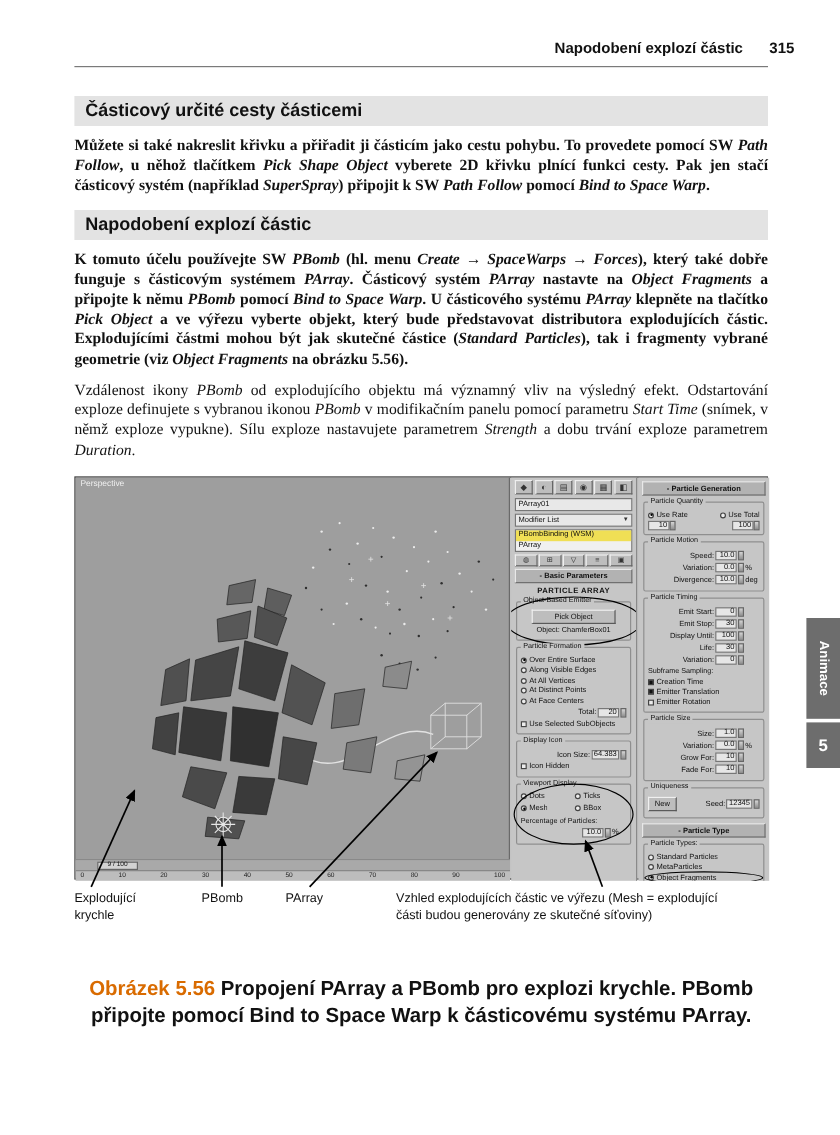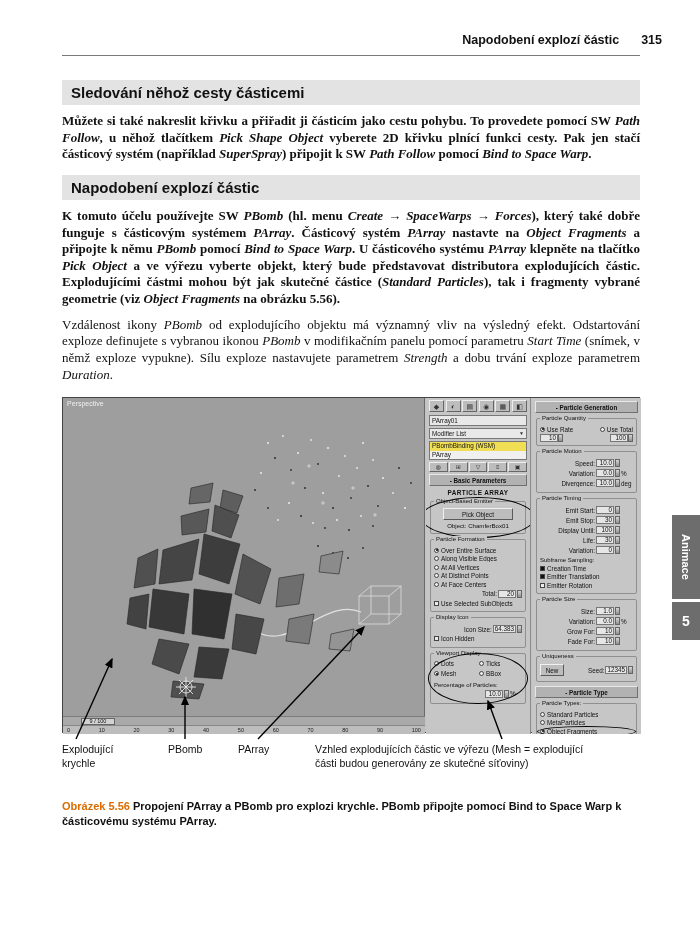--- a/index.html
+++ b/index.html
@@ -94,21 +94,21 @@
   .circled::after { content:""; position:absolute; inset:-5px -10px; border:1.6px solid #000; border-radius:50%; pointer-events:none; }
   .circled-big::after { content:""; position:absolute; inset:-1px -3px; border:1.6px solid #000; border-radius:50%; pointer-events:none; }
   .opt.circled-row::after { content:""; position:absolute; inset:-2px -3px; border:1.4px solid #000; border-radius:50%; pointer-events:none; }
 
   .annot { position:absolute; left:0; top:0; width:578px; height:392px; z-index:6; pointer-events:none; }
 
   .fig-labels { position:relative; margin-top:8px; height:46px; font-family:"Liberation Sans", sans-serif;
                 font-size:10.5px; line-height:1.3; }
   .flabel { position:absolute; top:2px; white-space:pre-line; }
 
-  .caption { margin-top:12px; font-family:"Liberation Sans", sans-serif; font-weight:bold; font-size:11px; line-height:1.35; width:578px; }
+  .caption { margin-top:26px; font-family:"Liberation Sans", sans-serif; font-weight:bold; font-size:17px; line-height:1.35; width:578px;text-align:center; }
   .cap-num { color:#d96b00; }
 
   
   .tab-label { position:absolute; right:0; top:515px; width:28px; height:84px; background:#6d6d6d; color:#fff;
                font-family:"Liberation Sans", sans-serif; font-weight:bold; font-size:11px;
                writing-mode:vertical-rl; display:flex; align-items:center; justify-content:center; }
   .tab-number { position:absolute; right:0; top:602px; width:28px; height:38px; background:#6d6d6d; color:#fff;
                 font-family:"Liberation Sans", sans-serif; font-weight:bold; font-size:14px;
                 display:flex; align-items:center; justify-content:center; }
 </style>
@@ -118,21 +118,21 @@
 <div class="page">
 
   <div class="running-head">
     <span>Napodobení explozí částic</span>
     <span>315</span>
   </div>
   <div class="head-rule"></div>
 
   <main class="content">
 
-    <h2 class="section-bar">Sledování něhož cesty částicemi</h2>
+    <h2 class="section-bar">Částicový určité cesty částicemi</h2>
     <p class="body"><span>Můžete si také nakreslit křivku a přiřadit ji částicím jako cestu pohybu. To provedete pomocí SW </span><span class="it">Path Follow</span><span>, u něhož tlačítkem </span><span class="it">Pick Shape Object</span><span> vyberete 2D křivku plnící funkci cesty. Pak jen stačí částicový systém (například </span><span class="it">SuperSpray</span><span>) připojit k SW </span><span class="it">Path Follow</span><span> pomocí </span><span class="it">Bind to Space Warp</span><span>.</span></p>
 
     <h2 class="section-bar second">Napodobení explozí částic</h2>
     <p class="body"><span>K tomuto účelu používejte SW </span><span class="it">PBomb</span><span> (hl. menu </span><span class="it">Create</span><span> → </span><span class="it">SpaceWarps</span><span> → </span><span class="it">Forces</span><span>), který také dobře funguje s částicovým systémem </span><span class="it">PArray</span><span>. Částicový systém </span><span class="it">PArray</span><span> nastavte na </span><span class="it">Object Fragments</span><span> a připojte k němu </span><span class="it">PBomb</span><span> pomocí </span><span class="it">Bind to Space Warp</span><span>. U částicového systému </span><span class="it">PArray</span><span> klepněte na tlačítko </span><span class="it">Pick Object</span><span> a ve výřezu vyberte objekt, který bude představovat distributora explodujících částic. Explodujícími částmi mohou být jak skutečné částice (</span><span class="it">Standard Particles</span><span>), tak i fragmenty vybrané geometrie (viz </span><span class="it">Object Fragments</span><span> na obrázku 5.56).</span></p>
     <p class="body"><span>Vzdálenost ikony </span><span class="it">PBomb</span><span> od explodujícího objektu má významný vliv na výsledný efekt. Odstartování exploze definujete s vybranou ikonou </span><span class="it">PBomb</span><span> v modifikačním panelu pomocí parametru </span><span class="it">Start Time</span><span> (snímek, v němž exploze vypukne). Sílu exploze nastavujete parametrem </span><span class="it">Strength</span><span> a dobu trvání exploze parametrem </span><span class="it">Duration</span><span>.</span></p>
 
     <figure class="fig">
       <div class="shot">
 
         <div class="viewport">
@@ -583,21 +583,21 @@
         <line x1="123" y1="342" x2="123" y2="300" stroke="#000" stroke-width="1.4" marker-end="url(#ah)"></line>
         <line x1="196" y1="342" x2="302" y2="230" stroke="#000" stroke-width="1.4" marker-end="url(#ah)"></line>
         <line x1="440" y1="342" x2="426" y2="304" stroke="#000" stroke-width="1.4" marker-end="url(#ah)"></line>
       </svg>
 
       <div class="fig-labels">
         <div class="flabel" style="left:0">Explodující
 krychle</div>
         <div class="flabel" style="left:106px">PBomb</div>
         <div class="flabel" style="left:176px">PArray</div>
-        <div class="flabel" style="left:253px">Vzhled explodujících částic ve výřezu (Mesh = explodující
+        <div class="flabel" style="left:268px">Vzhled explodujících částic ve výřezu (Mesh = explodující
 části budou generovány ze skutečné síťoviny)</div>
       </div>
     </figure>
 
     <p class="caption">
       <span class="cap-num">Obrázek 5.56</span><span class="cap-text"> Propojení PArray a PBomb pro explozi krychle. PBomb připojte pomocí Bind to Space Warp k částicovému systému PArray.</span>
     </p>
   </main>
 
   <div class="tab-label">Animace</div>

